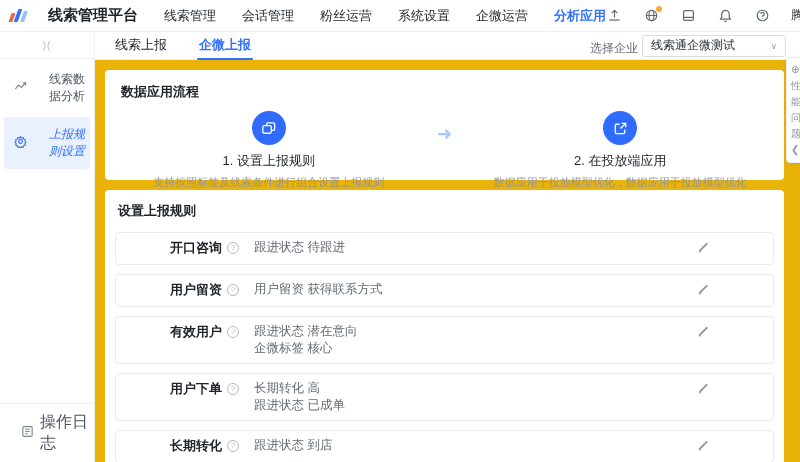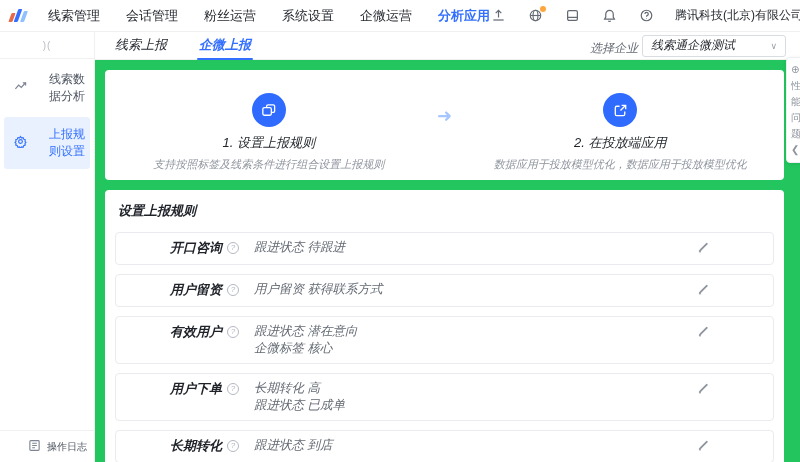--- a/index.html
+++ b/index.html
@@ -30,26 +30,26 @@
 
   
   .page { display:flex; height:430px; }
   .sidebar { width:95px; border-right:1px solid #f0f0f0; background:#fff;
     display:flex; flex-direction:column; position:relative; }
   .collapse-row { height:27px; display:flex; align-items:center; justify-content:center;
     border-bottom:1px solid #f0f0f0; color:#b8bcc4; font-size:10px; letter-spacing:1px; }
   .side-item { display:flex; align-items:center; gap:22px; font-size:12px; color:#4e5561;
     padding:9px 0 9px 10px; margin:3px 4px 0 4px; border-radius:3px; cursor:pointer; }
   .side-item svg { flex:none; }
-  .side-item.active { background:#e9f1ff; color:#3370ff; }
+  .side-item.active { background:#e9f1ff; color:#3370ff;font-style:italic; }
   .side-footer { position:absolute; bottom:0; left:0; right:0; border-top:1px solid #f0f0f0;
-    display:flex; align-items:center; gap:6px; font-size:10px; color:#4e5561;
-    padding:8px 0 8px 28px; background:#fff; }
-
-  .main { flex:1; display:flex; flex-direction:column; background:#22c55e; min-width:0;font-style:italic; }
+    display:flex; align-items:center; gap:6px; font-size:16px; color:#4e5561;
+    padding:8px 0 8px 21px; background:#fff; }
+
+  .main { flex:1; display:flex; flex-direction:column; background:#eab308; min-width:0; }
   .tabbar { height:28px; background:#fff; border-bottom:1px solid #f0f0f0; display:flex;
     align-items:center; padding:0 14px 0 18px; }
   .tab { font-size:13px; margin-right:28px; padding:5px 2px 6px; cursor:pointer; position:relative; }
   .tab.active { color:#3370ff; font-weight:bold; }
   .tab.active:after { content:""; position:absolute; left:0; right:0; bottom:0; height:2px;
     background:#3370ff; border-radius:1px; }
   .tab-right { margin-left:auto; display:flex; align-items:flex-end; gap:4px; }
   .select-label { font-size:12px; color:#646a73; }
   .select { width:144px; height:22px; border:1px solid #d9dce0; border-radius:3px;
     background:#fff; display:flex; align-items:center; justify-content:space-between;
@@ -93,20 +93,21 @@
 </head>
 <body>
 
 <div class="header">
   <div class="logo">
     <span class="b1"></span>
       <span class="b2"></span>
       <span class="b3"></span>
   </div>
   <div class="hdr-divider"></div>
+  <div class="app-title">线索管理平台</div>
   <div class="nav">
     <span class="nav-item">线索管理</span>
     <span class="nav-item">会话管理</span>
     <span class="nav-item">粉丝运营</span>
     <span class="nav-item">系统设置</span>
     <span class="nav-item">企微运营</span>
     <span class="nav-item active">分析应用</span>
   </div>
   <div class="hdr-right">
     <span class="hdr-ic">
@@ -193,20 +194,21 @@
         <div class="select">
           <span>线索通企微测试</span>
           <span class="chev">∨</span>
         </div>
       </div>
     </div>
 
     <div class="content">
 
       <div class="card flow-card">
+        <div class="card-title">数据应用流程</div>
         <div class="flow-row">
           <div class="flow-step">
             <div class="step-ic">
               <svg width="17" height="17" viewBox="0 0 18 18" fill="none" stroke="#fff" stroke-width="1.4">
                 <rect x="3" y="6" width="9" height="8" rx="1.5"></rect>
                 <path d="M7 6 V4.5 a1.5 1.5 0 0 1 1.5 -1.5 H14 a1.5 1.5 0 0 1 1.5 1.5 V9.5 a1.5 1.5 0 0 1 -1.5 1.5 H12"></path>
               </svg>
             </div>
             <div class="step-title">1. 设置上报规则</div>
             <div class="step-desc">支持按照标签及线索条件进行组合设置上报规则</div>

